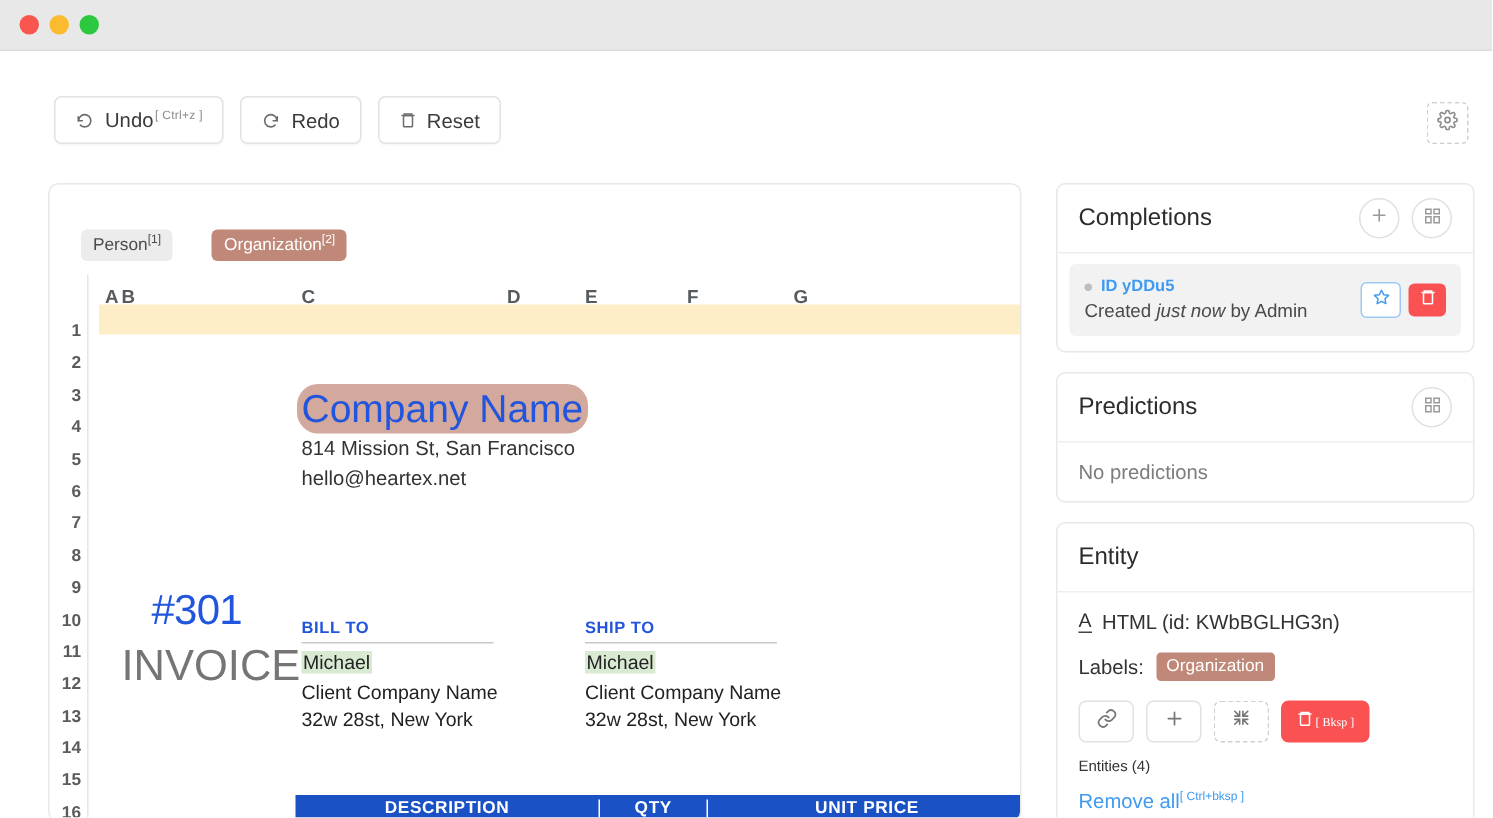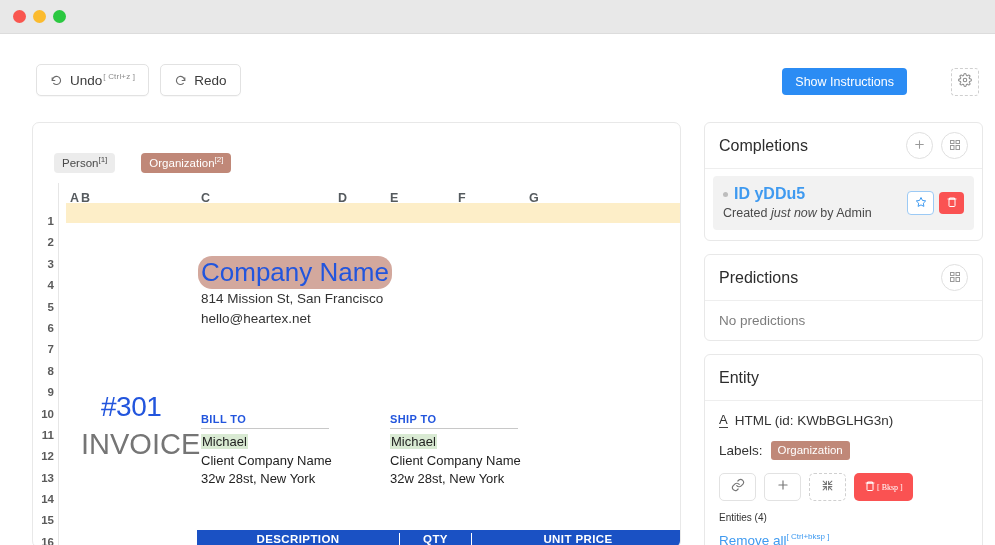--- a/index.html
+++ b/index.html
@@ -209,21 +209,21 @@
 
   .comp-item {
     display: flex; align-items: center;
     background: #f2f2f2;
     padding: 9px 10px 10px 10px;
     border-radius: 4px;
     margin: 7px 8px 10px 8px;
   }
   .comp-left { flex: 1; min-width: 0; }
   .comp-id {
-    font-size: 16px; font-weight: bold; color: #3f9af0;
+    font-size: 11px; font-weight: bold; color: #3f9af0;
     display: flex; align-items: center; gap: 6px;
   }
   .cdot { width: 5px; height: 5px; border-radius: 50%; background: #bdbdbd; }
   .comp-sub { font-size: 12.5px; color: #4a4a4a; margin-top: 3px; }
   .comp-sub i { font-style: italic; }
   .sq-btn {
     width: 25px; height: 22px; border-radius: 4px;
     display: flex; align-items: center; justify-content: center;
   }
   .sq-star { border: 1px solid #9ccaf5; color: #3f9af0; background:#fff; margin-right: 5px; }
@@ -282,25 +282,32 @@
     </div>
     <div class="tbtn">
       <span class="ic">
         <svg width="13" height="13" viewBox="0 0 24 24" fill="none" stroke="currentColor" stroke-width="2" stroke-linecap="round">
             <path d="M20 7v5h-5"></path>
             <path d="M19.5 12a7.5 7.5 0 1 0-2.2 5.3"></path>
           </svg>
       </span>
       <span>Redo</span>
     </div>
+    <div class="tbtn">
+      <span class="ic">
+        <svg width="12" height="12" viewBox="0 0 24 24" fill="none" stroke="currentColor" stroke-width="2" stroke-linecap="round">
+            <path d="M4 6h16"></path>
+            <path d="M7 6V4h10v2"></path>
+            <rect x="6" y="6" width="12" height="15" rx="1.5"></rect>
+          </svg>
+      </span>
+      <span>Reset</span>
+    </div>
   </div>
 
-  <div class="instr-wrap">
-    <div class="instr-btn">Show Instructions</div>
-  </div>
   <div class="gear-btn">
     <span>
       <svg width="14" height="14" viewBox="0 0 24 24" fill="none" stroke="currentColor" stroke-width="1.8">
           <circle cx="12" cy="12" r="3"></circle>
           <path d="M19.4 15a1.6 1.6 0 0 0 .3 1.8l.1.1a2 2 0 1 1-2.8 2.8l-.1-.1a1.6 1.6 0 0 0-1.8-.3 1.6 1.6 0 0 0-1 1.5V21a2 2 0 1 1-4 0v-.1A1.6 1.6 0 0 0 9 19.4a1.6 1.6 0 0 0-1.8.3l-.1.1a2 2 0 1 1-2.8-2.8l.1-.1a1.6 1.6 0 0 0 .3-1.8 1.6 1.6 0 0 0-1.5-1H3a2 2 0 1 1 0-4h.1A1.6 1.6 0 0 0 4.6 9a1.6 1.6 0 0 0-.3-1.8l-.1-.1a2 2 0 1 1 2.8-2.8l.1.1a1.6 1.6 0 0 0 1.8.3H9a1.6 1.6 0 0 0 1-1.5V3a2 2 0 1 1 4 0v.1a1.6 1.6 0 0 0 1 1.5 1.6 1.6 0 0 0 1.8-.3l.1-.1a2 2 0 1 1 2.8 2.8l-.1.1a1.6 1.6 0 0 0-.3 1.8V9a1.6 1.6 0 0 0 1.5 1H21a2 2 0 1 1 0 4h-.1a1.6 1.6 0 0 0-1.5 1z"></path>
         </svg>
     </span>
   </div>
 
   <div class="doccard">

